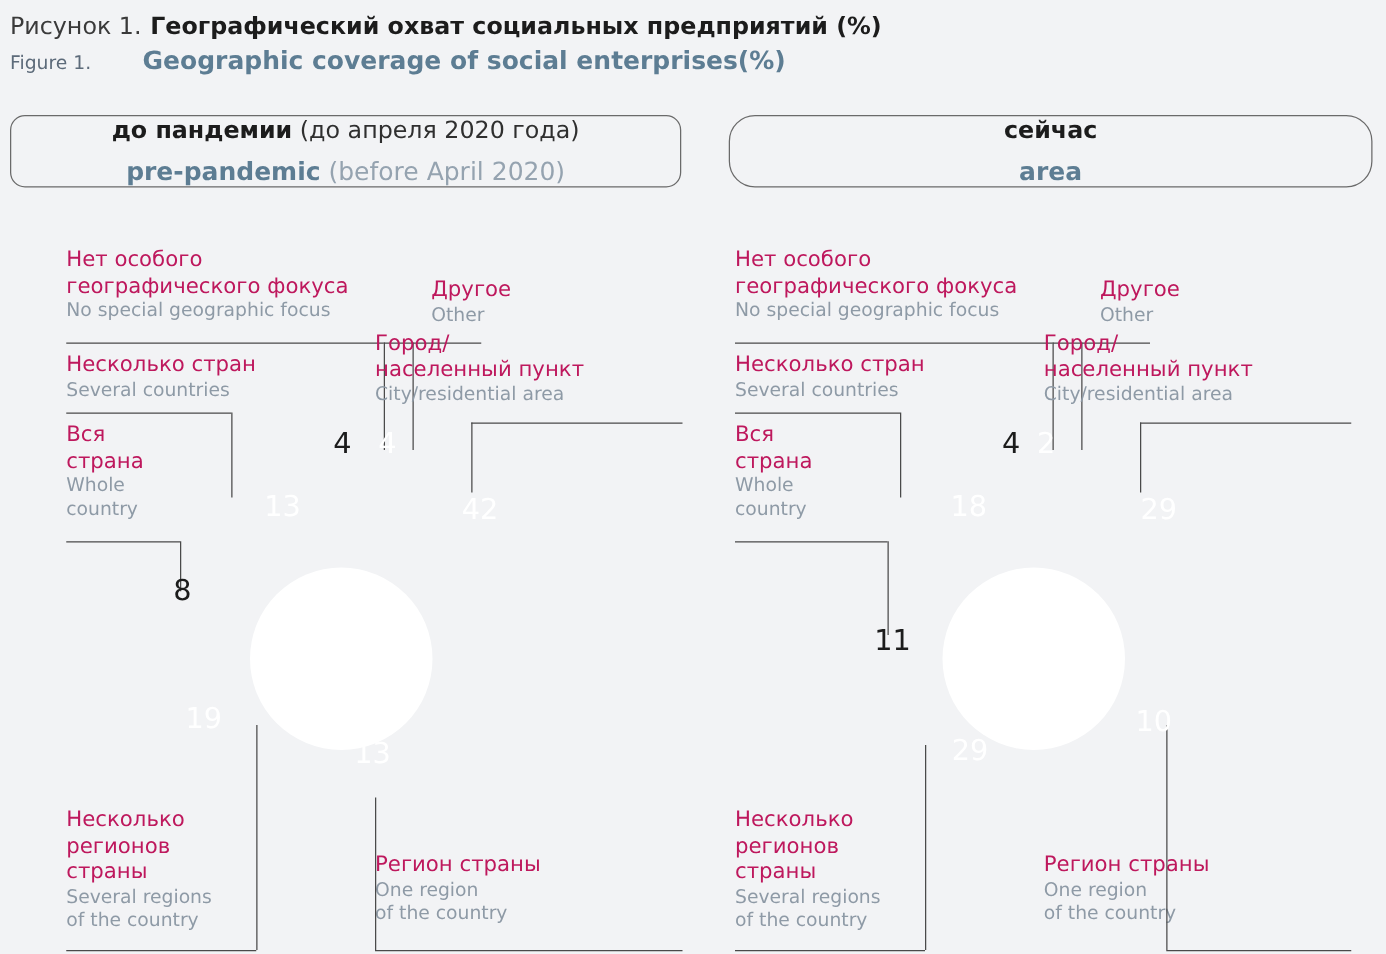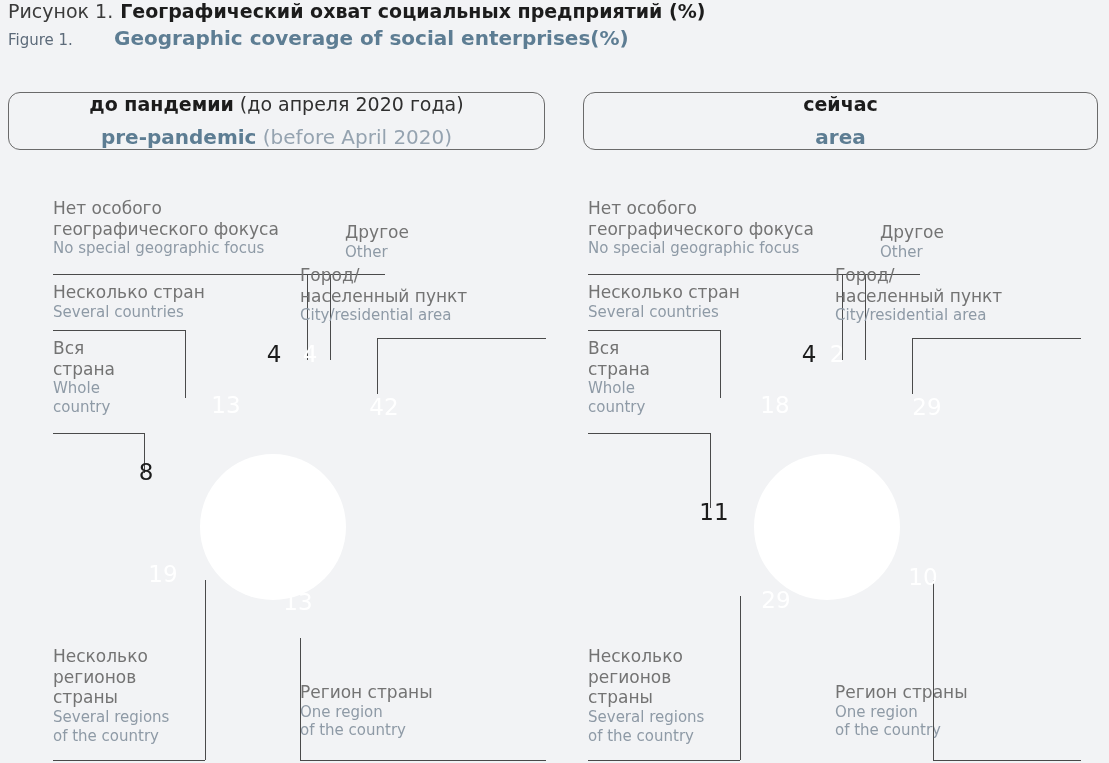--- a/index.html
+++ b/index.html
@@ -6,57 +6,57 @@
   html, body { margin:0; padding:0; }
   body {
     width:1109px; height:763px;
     background:#f2f3f5;
     font-family:"DejaVu Sans","Liberation Sans",sans-serif;
     position:relative;
     overflow:hidden;
   }
 
   
-  #header { position:absolute; left:8px; top:0; width:1090px; }
+  #header { position:absolute; left:8px; top:10px; width:1090px; }
   .hdr-row { display:flex; align-items:baseline; white-space:nowrap; }
   .hdr-ru-pre { font-size:19px; color:#3a3a3a; font-weight:400; }
   .hdr-ru-main { font-size:19px; color:#1c1c1c; font-weight:700; margin-left:7px; }
   .hdr-en-pre { font-size:15px; color:#5d6b7a; font-weight:400; }
   .hdr-en-main { font-size:20px; color:#5d7d93; font-weight:700; }
   #hdr-row-en { margin-top:4px; }
   #hdr-en-pre-box { width:106px; display:inline-block; }
 
   
   .panel-box {
     position:absolute; top:92px; height:58px;
     border:1px solid #6a6a6a; border-radius:12px;
     background:#f2f3f5;
     display:flex; flex-direction:column;
     align-items:center; justify-content:space-between;
   }
   #panel-box-left  { left:8px;   width:537px; }
-  #panel-box-right { left:583px; width:515px; }
+  #panel-box-right { left:583px; width:515px;border-radius:21px; }
   .pb-ru { font-size:19px; color:#1c1c1c; white-space:nowrap; }
   .pb-ru b { font-weight:700; }
   .pb-ru .light { font-weight:400; color:#2f2f2f; }
   .pb-en { font-size:20px; margin-top:2px; white-space:nowrap; }
   .pb-en b { font-weight:700; color:#5d7d93; }
   .pb-en .light { font-weight:400; color:#95a3b0; }
 
   
   .panel { position:absolute; top:160px; width:555px; height:603px; }
   #panel-left  { left:0px; }
   #panel-right { left:554px; }
 
   .flower-wrap { position:absolute; left:42px; top:160px; width:462px; height:415px; }
   .flower-wrap svg { display:block; }
 
   
   .callout { position:absolute; }
-  .cl-ru { font-size:17px; color:#737373; line-height:1.22; white-space:nowrap; }
+  .cl-ru { font-size:17px; color:#be185d; line-height:1.22; white-space:nowrap; }
   .cl-en { font-size:15px; color:#8e9aa6; line-height:1.22; white-space:nowrap; }
   .ta-r { text-align:left; }
   .ta-l { text-align:left; }
 
   
   .ln-h { position:absolute; height:1px; background:#4a4a4a; }
   .ln-v { position:absolute; width:1px; background:#4a4a4a; }
 </style>
 </head>
 <body>

